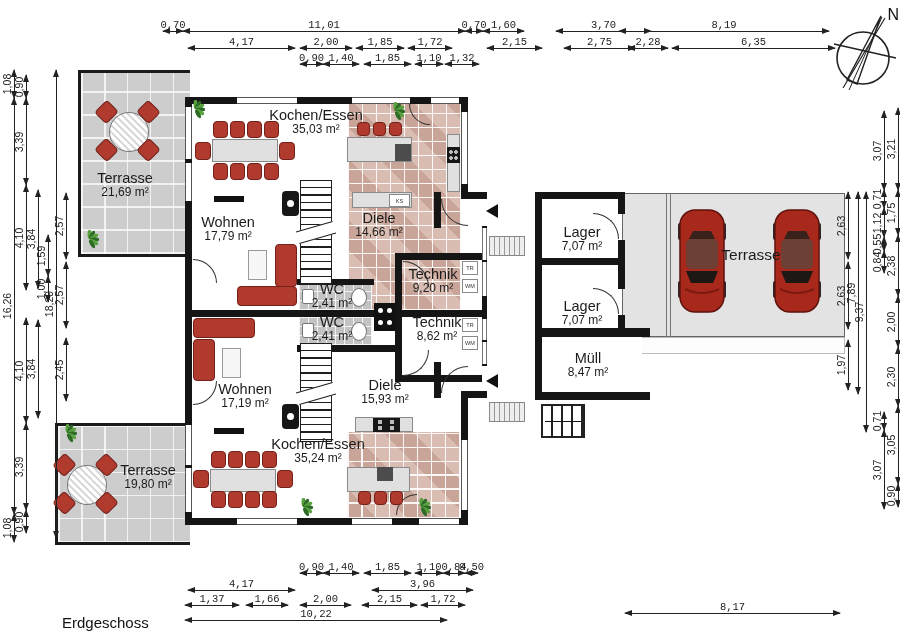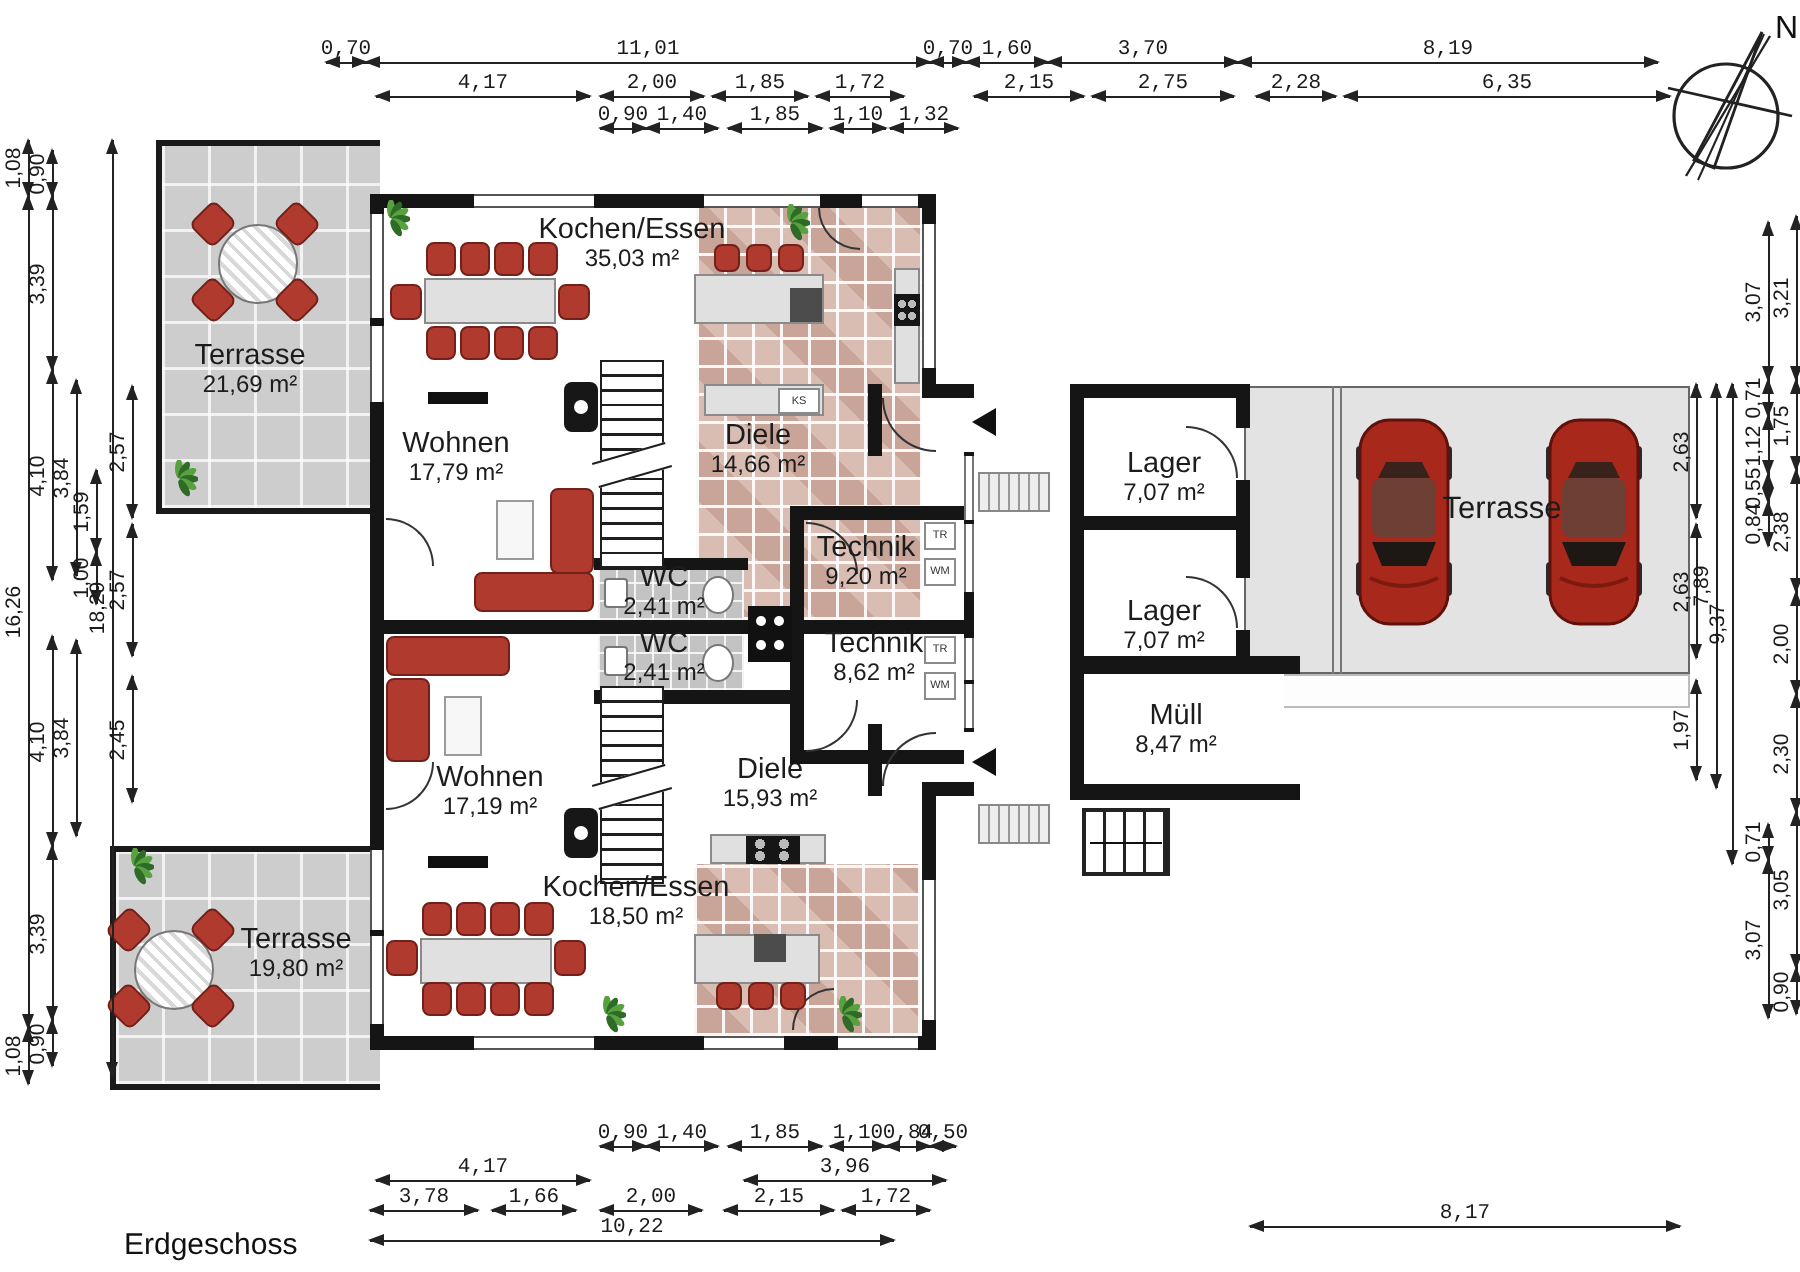--- a/index.html
+++ b/index.html
@@ -344,21 +344,21 @@
     <div class="room-label" style="left: 385px; top: 377px;">
       <div class="rl-name">Diele</div>
       <div class="rl-area">15,93 m²</div>
     </div>
     <div class="room-label" style="left: 245px; top: 381px;">
       <div class="rl-name">Wohnen</div>
       <div class="rl-area">17,19 m²</div>
     </div>
     <div class="room-label" style="left: 318px; top: 436px;">
       <div class="rl-name">Kochen/Essen</div>
-      <div class="rl-area">18,50 m²</div>
+      <div class="rl-area">35,24 m²</div>
     </div>
     <div class="room-label" style="left: 125px; top: 170px;">
       <div class="rl-name">Terrasse</div>
       <div class="rl-area">21,69 m²</div>
     </div>
     <div class="room-label" style="left: 148px; top: 462px;">
       <div class="rl-name">Terrasse</div>
       <div class="rl-area">19,80 m²</div>
     </div>
     <div class="room-label" style="left: 582px; top: 224px;">
@@ -404,21 +404,21 @@
     <div class="dim-h" style="left: 465px; top: 31px; width: 18px;">
       <span class="al"></span>
       <span class="ar"></span>
       <span class="dlbl">0,70</span>
     </div>
     <div class="dim-h" style="left: 483px; top: 31px; width: 41px;">
       <span class="al"></span>
       <span class="ar"></span>
       <span class="dlbl">1,60</span>
     </div>
-    <div class="dim-h" style="left: 524px; top: 31px; width: 95px;">
+    <div class="dim-h" style="left: 556px; top: 31px; width: 95px;">
       <span class="al"></span>
       <span class="ar"></span>
       <span class="dlbl">3,70</span>
     </div>
     <div class="dim-h" style="left: 619px; top: 31px; width: 210px;">
       <span class="al"></span>
       <span class="ar"></span>
       <span class="dlbl">8,19</span>
     </div>
     <div class="dim-h" style="left: 188px; top: 48px; width: 107px;">
@@ -439,21 +439,21 @@
     <div class="dim-h" style="left: 408px; top: 48px; width: 44px;">
       <span class="al"></span>
       <span class="ar"></span>
       <span class="dlbl">1,72</span>
     </div>
     <div class="dim-h" style="left: 487px; top: 48px; width: 55px;">
       <span class="al"></span>
       <span class="ar"></span>
       <span class="dlbl">2,15</span>
     </div>
-    <div class="dim-h" style="left: 546px; top: 48px; width: 71px;">
+    <div class="dim-h" style="left: 564px; top: 48px; width: 71px;">
       <span class="al"></span>
       <span class="ar"></span>
       <span class="dlbl">2,75</span>
     </div>
     <div class="dim-h" style="left: 628px; top: 48px; width: 40px;">
       <span class="al"></span>
       <span class="ar"></span>
       <span class="dlbl">2,28</span>
     </div>
     <div class="dim-h" style="left: 672px; top: 48px; width: 163px;">
@@ -522,21 +522,21 @@
       <span class="dlbl">4,17</span>
     </div>
     <div class="dim-h" style="left: 372px; top: 590px; width: 101px;">
       <span class="al"></span>
       <span class="ar"></span>
       <span class="dlbl">3,96</span>
     </div>
     <div class="dim-h" style="left: 185px; top: 605px; width: 54px;">
       <span class="al"></span>
       <span class="ar"></span>
-      <span class="dlbl">3,78</span>
+      <span class="dlbl">1,37</span>
     </div>
     <div class="dim-h" style="left: 246px; top: 605px; width: 42px;">
       <span class="al"></span>
       <span class="ar"></span>
       <span class="dlbl">1,66</span>
     </div>
     <div class="dim-h" style="left: 300px; top: 605px; width: 51px;">
       <span class="al"></span>
       <span class="ar"></span>
       <span class="dlbl">2,00</span>

